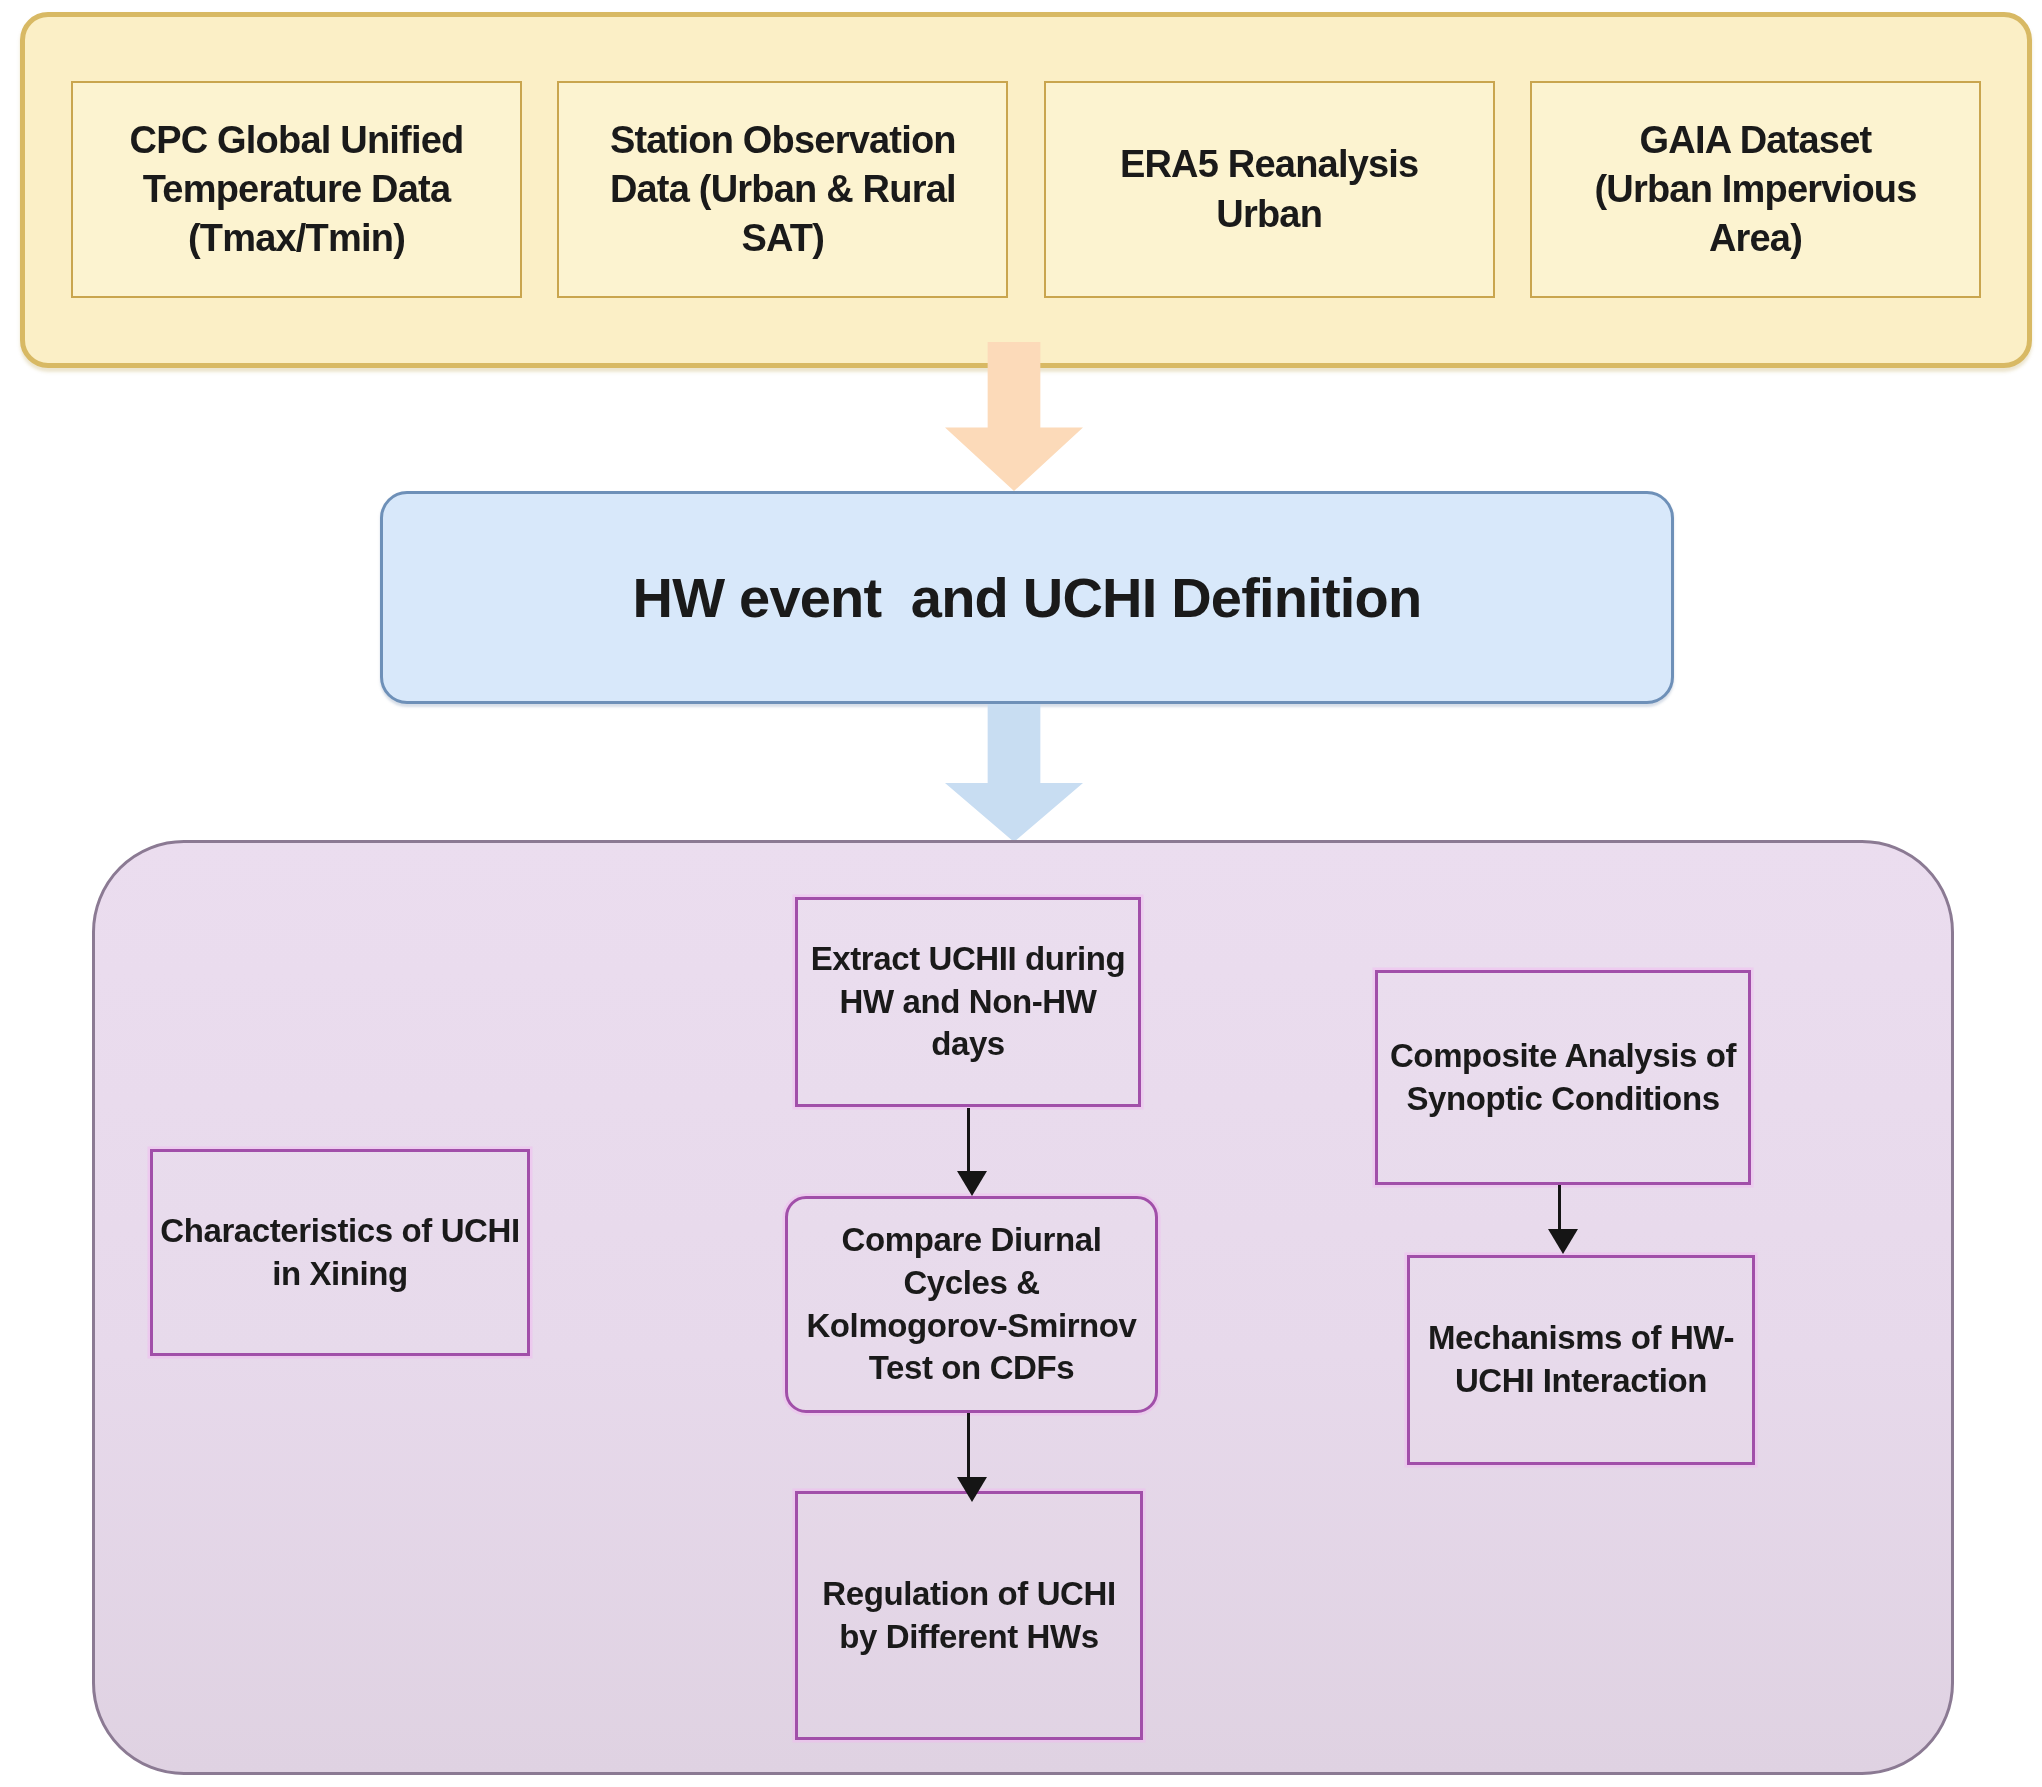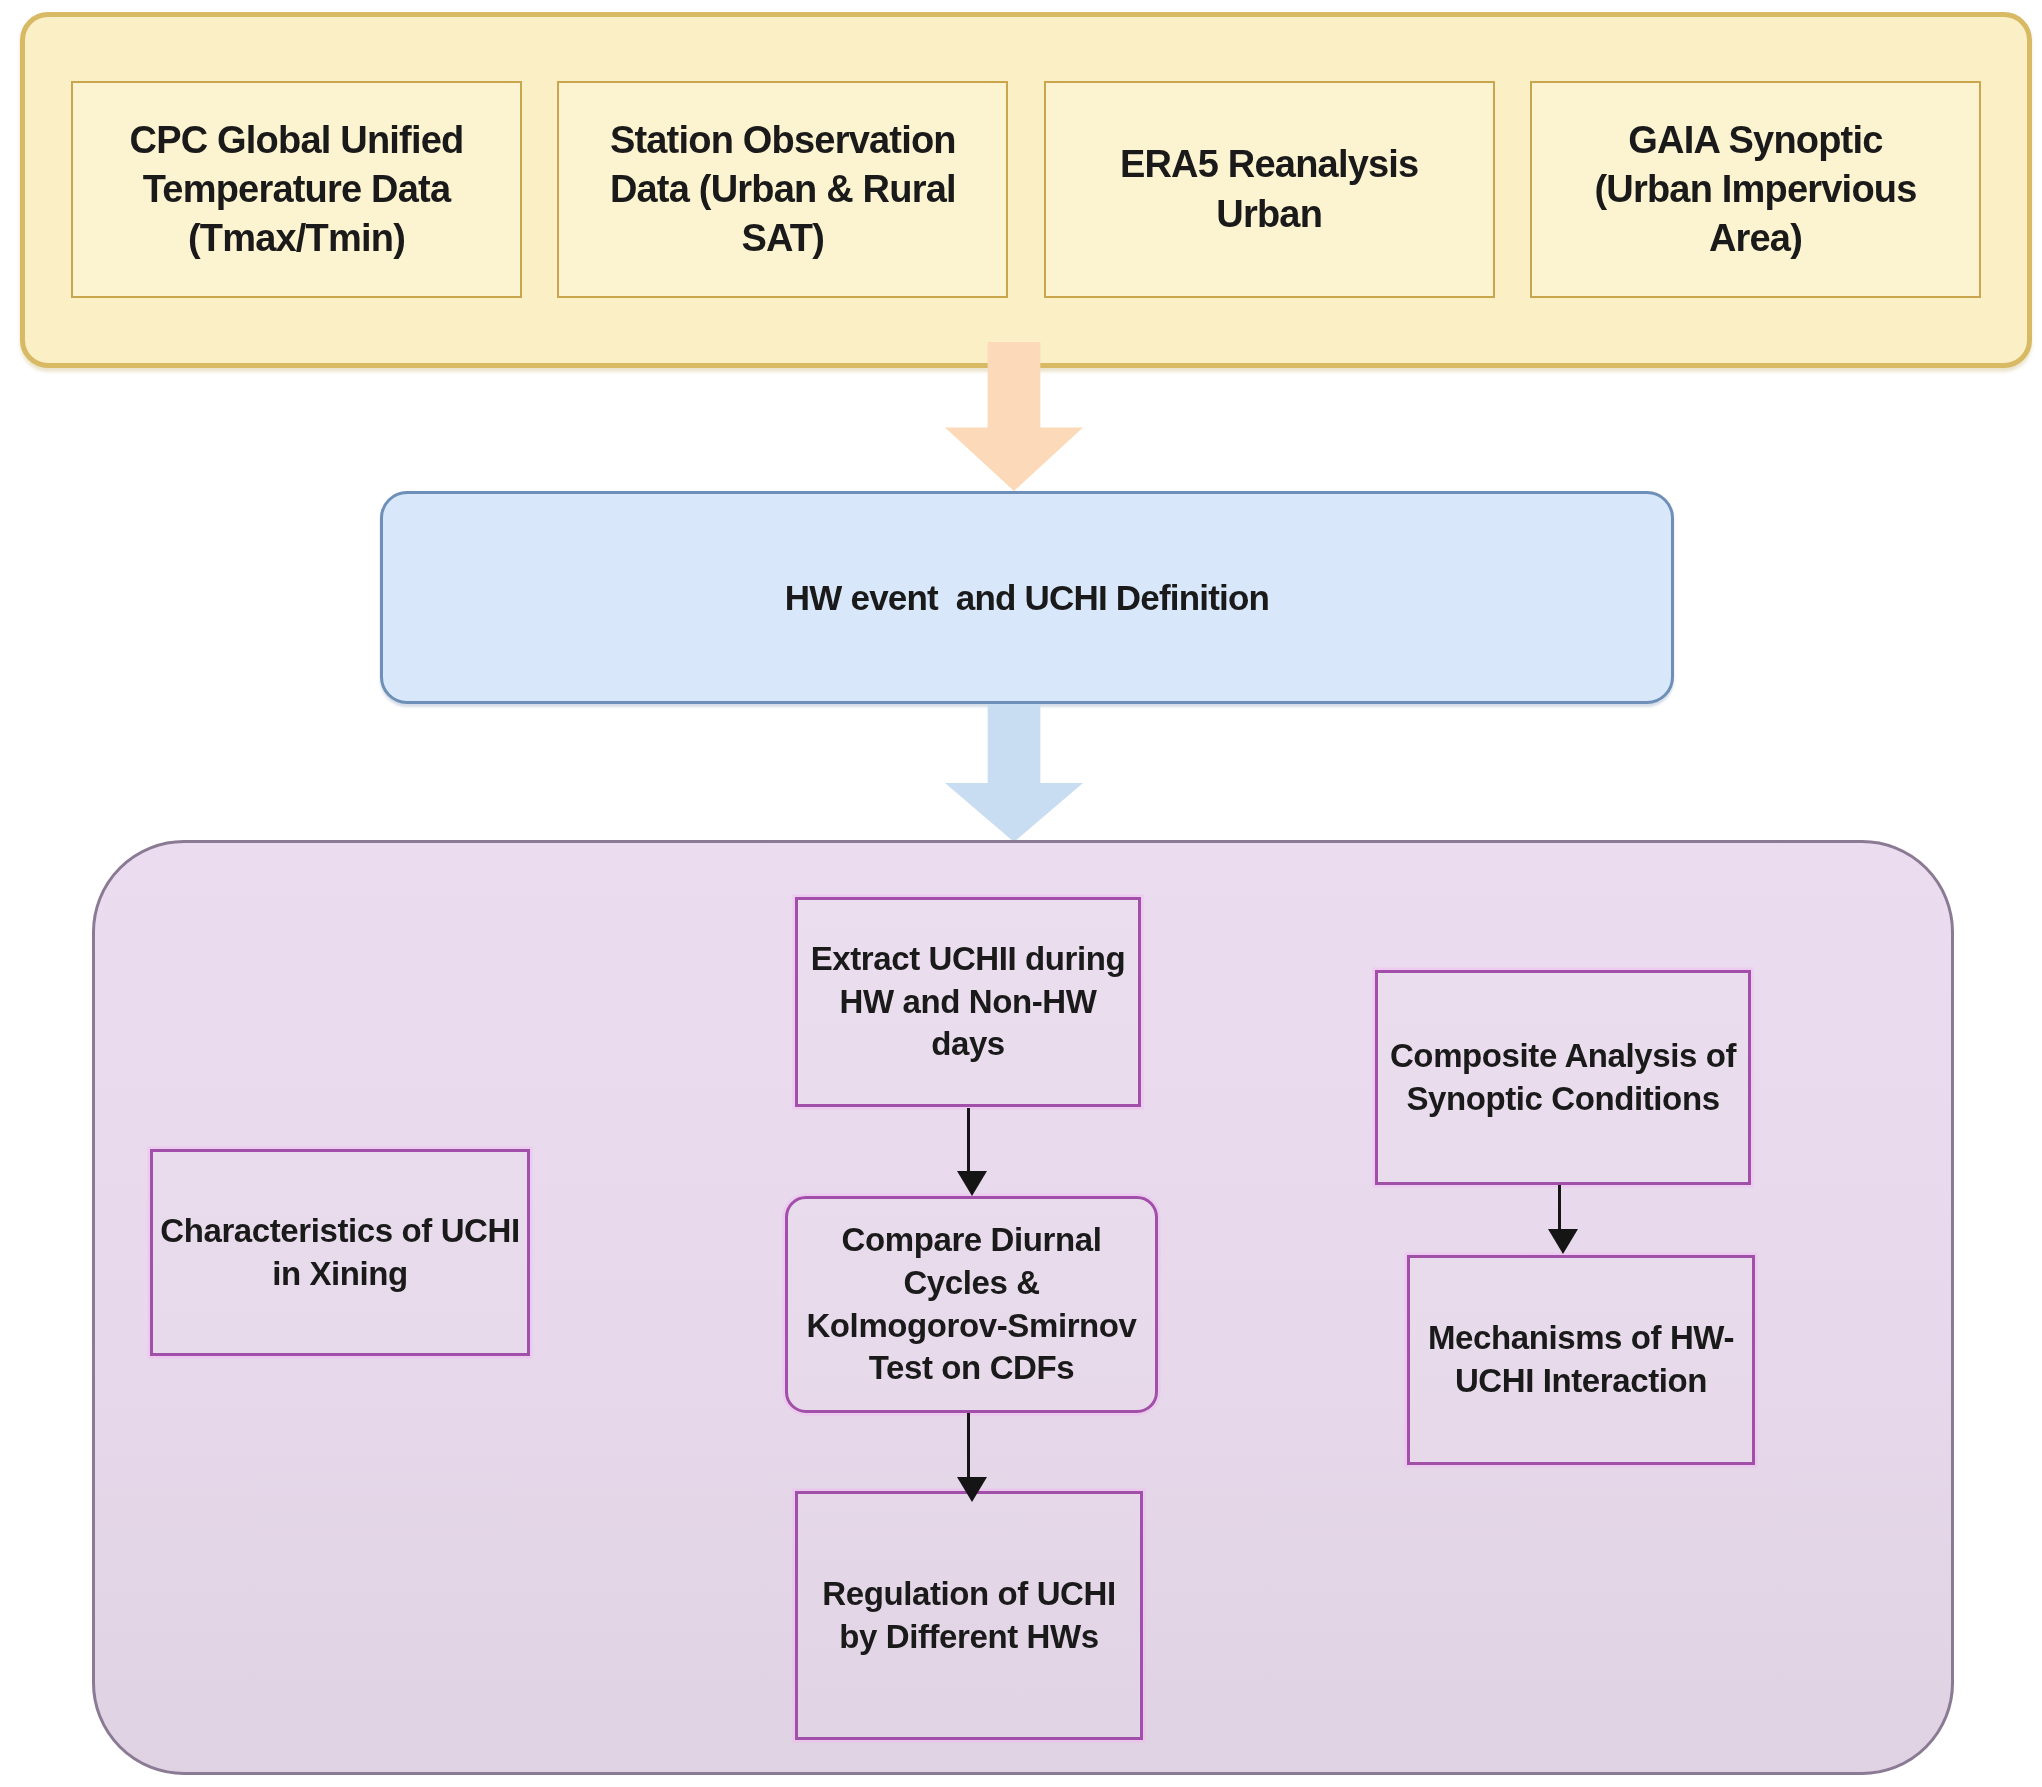--- a/index.html
+++ b/index.html
@@ -27,21 +27,21 @@
   
   .block-arrow{position:absolute;}
   .arrow-orange{left:945px;top:342px;}
   .arrow-blue{left:945px;top:704px;}
 
   
   .def-box{
     position:absolute;left:380px;top:491px;width:1294px;height:213px;
     box-sizing:border-box;background:#D8E8FA;border:3.3px solid #6E90B8;border-radius:27px;
     display:flex;align-items:center;justify-content:center;text-align:center;
-    font-weight:bold;font-size:35px;letter-spacing:-0.8px;white-space:pre-wrap;
+    font-weight:bold;font-size:56px;letter-spacing:-0.8px;white-space:pre-wrap;
     box-shadow:0 2.5px 2.5px rgba(90,120,160,0.25);
   }
 
   
   .analysis-panel{
     position:absolute;left:92px;top:840px;width:1862px;height:935px;
     box-sizing:border-box;border:3.3px solid #8B7A93;border-radius:92px;
     background:linear-gradient(180deg,#EBDDEF 0%,#E7D9EB 55%,#DFD2E2 100%);
   }
   .p-box{
@@ -84,21 +84,21 @@
     <div class="src-box">
       <span>Station Observation
 Data (Urban &amp; Rural
 SAT)</span>
     </div>
     <div class="src-box">
       <span>ERA5 Reanalysis
 Urban</span>
     </div>
     <div class="src-box">
-      <span>GAIA Synoptic
+      <span>GAIA Dataset
 (Urban Impervious
 Area)</span>
     </div>
   </section>
 
   <svg class="block-arrow arrow-orange" width="138" height="149" viewBox="0 0 165 178" preserveAspectRatio="none">
     <polygon points="51,0 114,0 114,102 165,102 82.5,178 0,102 51,102" fill="#FCDAB9"></polygon>
   </svg>
 
   <section class="def-box">

